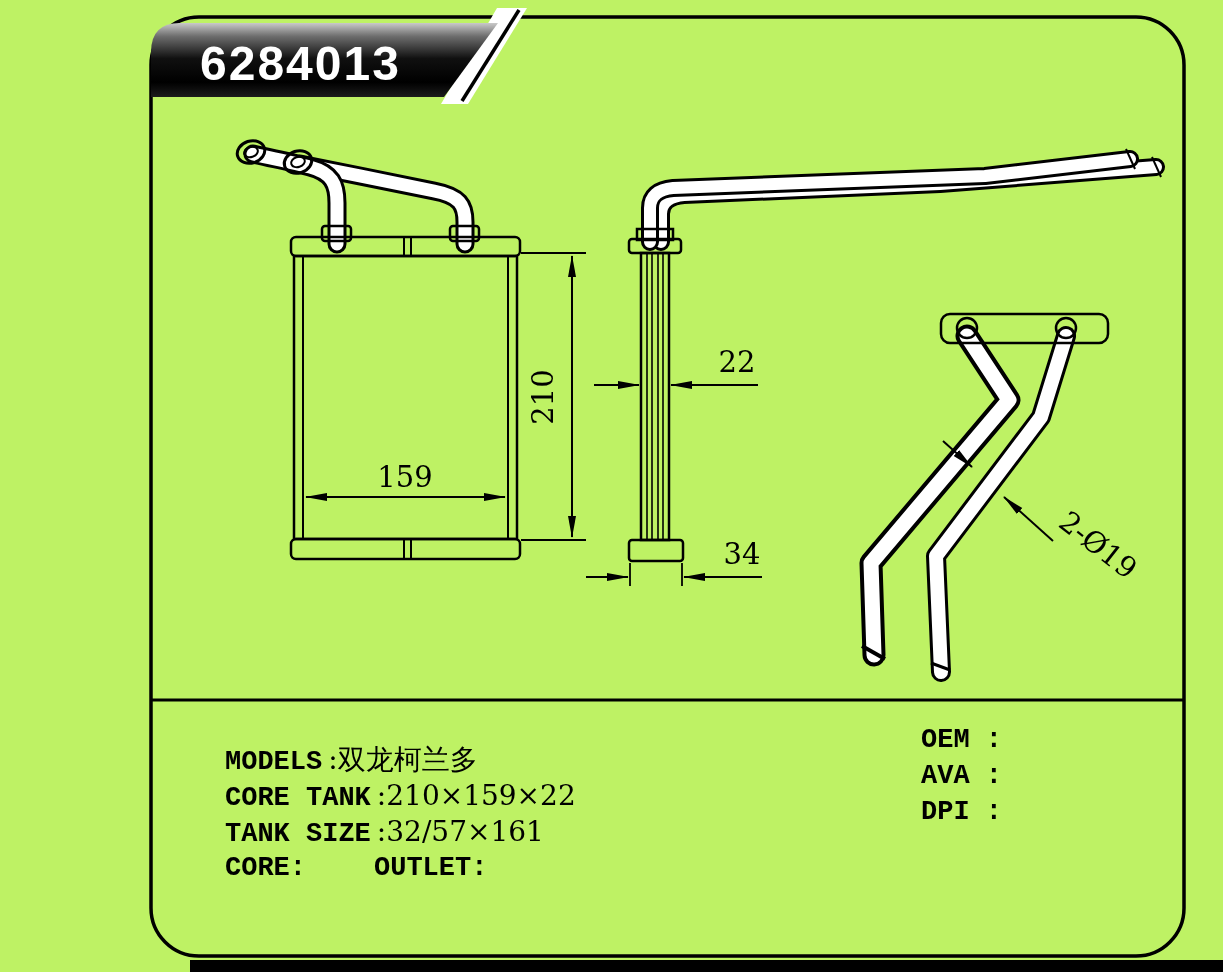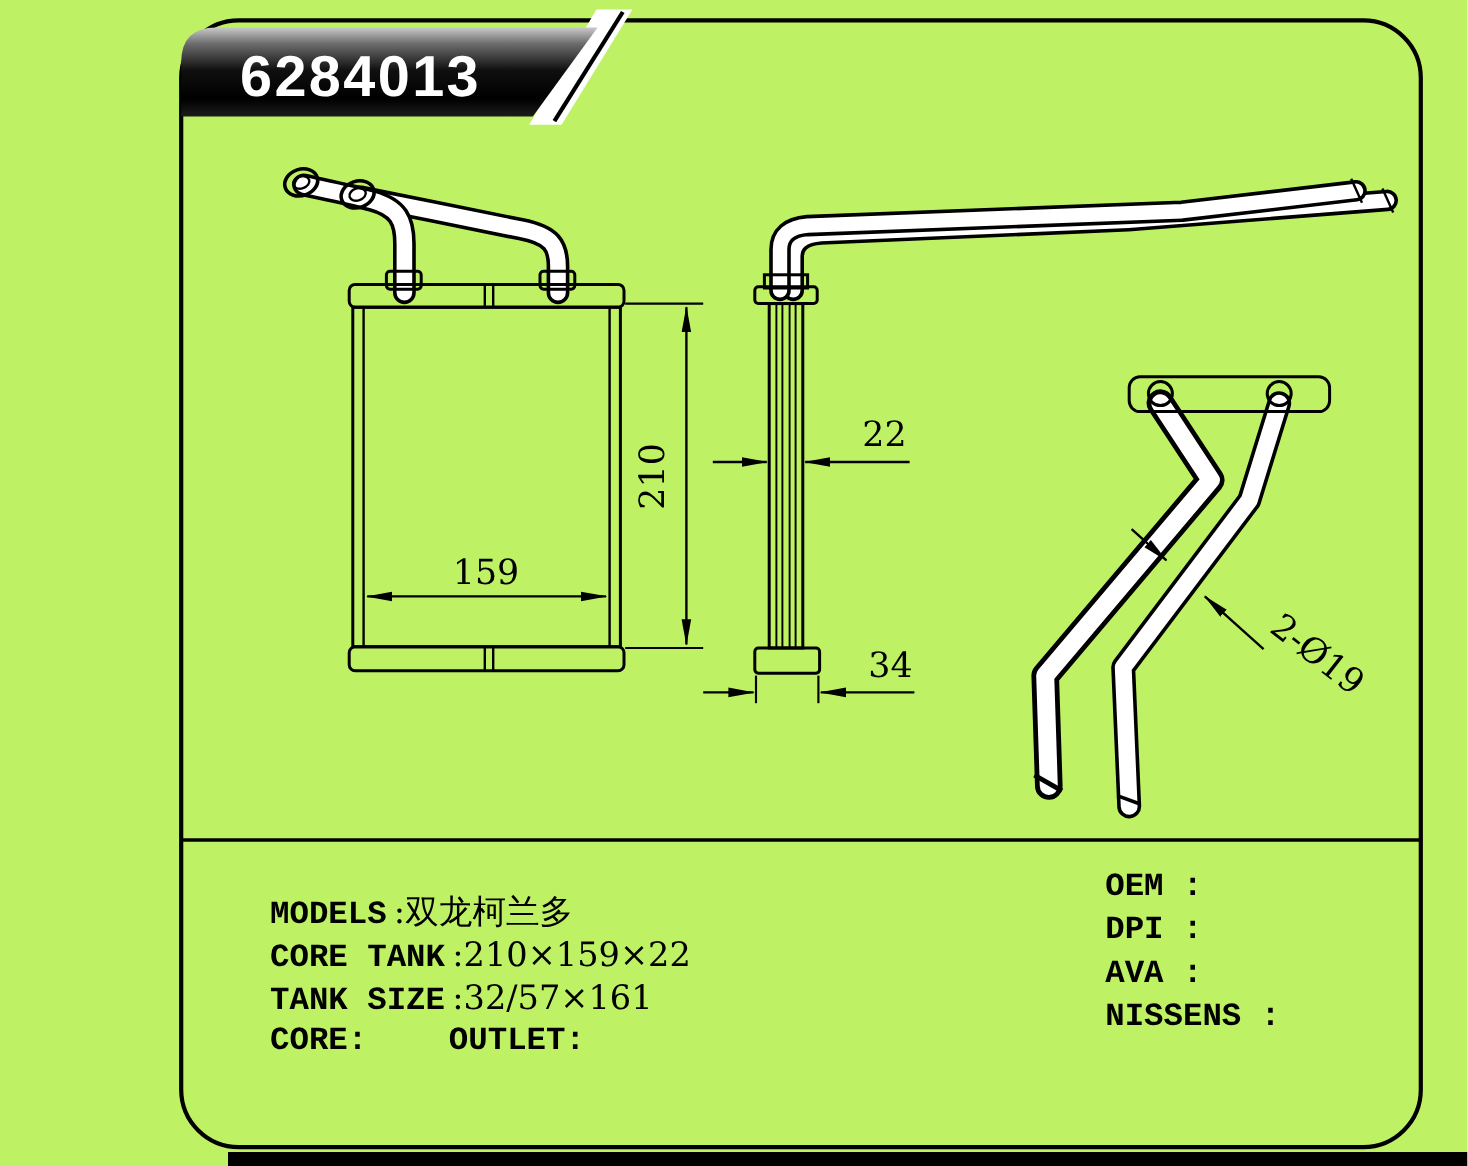--- a/index.html
+++ b/index.html
@@ -172,23 +172,20 @@
   <div class="spec-row">
     <span class="lbl">CORE:</span><span class="lbl outlet-gap">OUTLET:</span>
   </div>
 </div>
 
 <div class="spec-right">
   <div class="spec-row">
     <span class="lbl">OEM :</span>
   </div>
   <div class="spec-row">
-    <span class="lbl">DPI :</span>
-  </div>
-  <div class="spec-row">
     <span class="lbl">AVA :</span>
   </div>
   <div class="spec-row">
-    <span class="lbl">NISSENS :</span>
+    <span class="lbl">DPI :</span>
   </div>
 </div>
 
 </div>
 
 </body></html>

